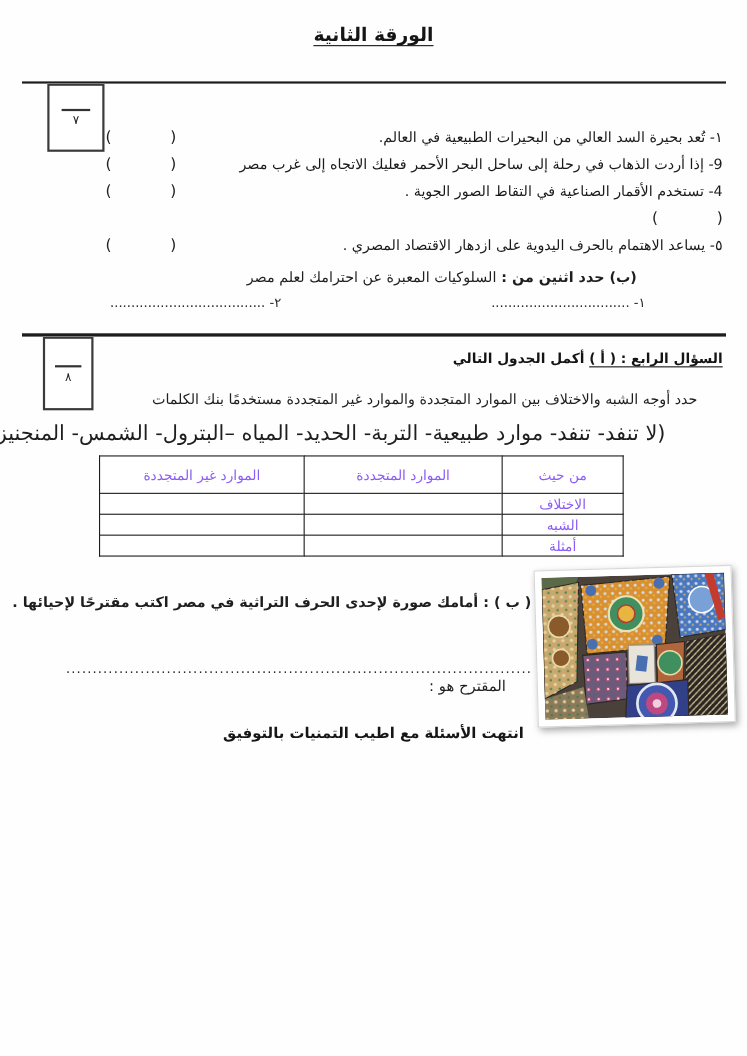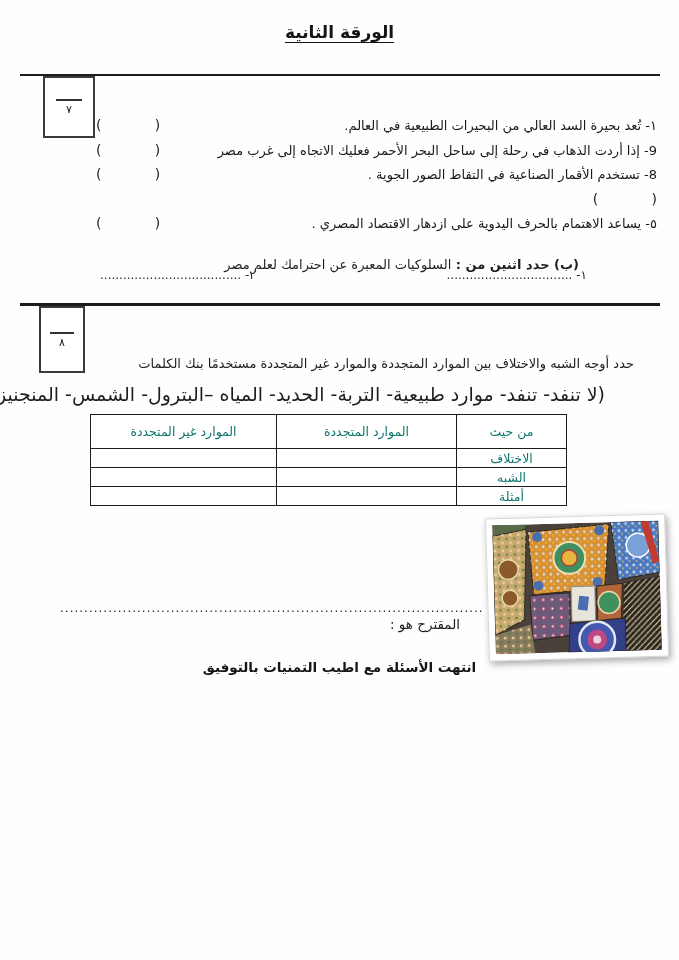--- a/index.html
+++ b/index.html
@@ -28,30 +28,30 @@
 
   .q-head { position:absolute; font-size:12.5px; font-weight:bold; color:#141414; white-space:nowrap; }
   .q-head .u { text-decoration:underline; text-underline-offset:3px; }
   .q3-head { top:88px; right:22px; }
   .q4-head { top:318px; right:22px; }
 
   .q3-items { position:absolute; top:117px; right:22px; left:96px; font-size:13px; color:#1a1a1a; }
   .q3-items .item { display:flex; justify-content:space-between; align-items:baseline; height:24.5px; }
   .q3-items .blank { white-space:pre; font-size:14px; color:#222; }
 
-  .q3b { position:absolute; top:245px; right:100px; font-size:13px; white-space:nowrap;margin-top:12px; }
+  .q3b { position:absolute; top:245px; right:100px; font-size:13px; white-space:nowrap; }
   .q3b b { font-weight:bold; }
   .q3-ans { position:absolute; top:268px; right:92px; left:100px;
     display:flex; justify-content:space-between; font-size:12px; color:#2a2a2a; letter-spacing:0.5px; }
 
   .q4-instr { position:absolute; top:356px; right:45px; left:40px; font-size:13px; white-space:nowrap; }
   .q4-bank  { position:absolute; top:383px; right:74px; left:40px; font-size:19px; white-space:nowrap; }
 
   table.res { position:absolute; top:414px; right:112px; border-collapse:collapse; background:#fff; }
-  table.res th, table.res td { border:1.5px solid #1c1c1c; font-weight:normal; font-size:12.5px; text-align:center; vertical-align:middle; color:#0f766e; }
+  table.res th, table.res td { border:1.5px solid #1c1c1c; font-weight:normal; font-size:12.5px; text-align:center; vertical-align:middle; color:#8b5cf6; }
   table.res th { height:34px; }
   table.res td { height:19px; }
   .col-aspect { width:110px; } .col-ren { width:180px; } .col-non { width:186px; }
 
   .q4b-text { position:absolute; top:541px; right:196px; font-size:13px; font-weight:bold; white-space:nowrap; }
   .proposal { position:absolute; top:616px; right:219px; font-size:13.5px; }
   .q4-dots { position:absolute; top:601px; left:60px; width:422px; overflow:hidden; white-space:nowrap; direction:ltr; font-size:12px; letter-spacing:1px; color:#2a2a2a; }
 
   .photo {
     position:absolute; left:487px; top:516px; width:180px; height:143px;
@@ -85,21 +85,21 @@
         <span>١- تُعد بحيرة السد العالي من البحيرات الطبيعية في العالم.</span>
         <span class="blank">(            )</span>
       </div>
 
       <div class="item">
         <span>9-  إذا أردت الذهاب في رحلة إلى ساحل البحر الأحمر فعليك الاتجاه إلى غرب مصر</span>
         <span class="blank">(            )</span>
       </div>
 
       <div class="item">
-        <span>8- تستخدم الأقمار الصناعية في التقاط الصور الجوية .</span>
+        <span>4- تستخدم الأقمار الصناعية في التقاط الصور الجوية .</span>
         <span class="blank">(            )</span>
       </div>
 
       <div class="item">
         <span class="blank">(            )</span>
       </div>
 
       <div class="item">
         <span>٥- يساعد الاهتمام بالحرف اليدوية على ازدهار الاقتصاد المصري .</span>
         <span class="blank">(            )</span>
@@ -115,20 +115,23 @@
     <span>٢- .....................................</span>
   </div>
 
   <div class="hr2"></div>
 
   <div class="score-box sb2">
     <div class="blank"></div>
     <div class="num">٨</div>
   </div>
 
+  <div class="q-head q4-head">
+    <span class="u">السؤال الرابع : ( أ )</span><span> أكمل الجدول التالي</span>
+  </div>
 
   <div class="q4-instr">حدد أوجه الشبه والاختلاف بين الموارد المتجددة  والموارد غير المتجددة مستخدمًا بنك الكلمات</div>
   <div class="q4-bank">(لا تنفد- تنفد- موارد طبيعية- التربة- الحديد- المياه –البترول- الشمس- المنجنيز)</div>
 
   <table class="res">
     <colgroup>
         <col class="col-aspect">
         <col class="col-ren">
         <col class="col-non">
       </colgroup>
@@ -155,20 +158,21 @@
         </tr>
 
         <tr>
           <td>أمثلة</td>
           <td></td>
           <td></td>
         </tr>
       </tbody>
   </table>
 
+  <div class="q4b-text">( ب ) : أمامك صورة لإحدى الحرف التراثية في مصر اكتب مقترحًا لإحيائها .</div>
   <div class="proposal">المقترح هو  :</div>
   <div class="q4-dots">...........................................................................................................................................</div>
 
   <div class="photo">
     <svg viewBox="0 0 168 130" preserveAspectRatio="none">
       <defs>
         <pattern id="dA" width="8" height="8" patternUnits="userSpaceOnUse">
           <circle cx="2" cy="2" r="1.5" fill="#ead9a8" opacity="0.9"></circle>
           <circle cx="6" cy="6" r="1.2" fill="#2e7d52" opacity="0.8"></circle>
         </pattern>

